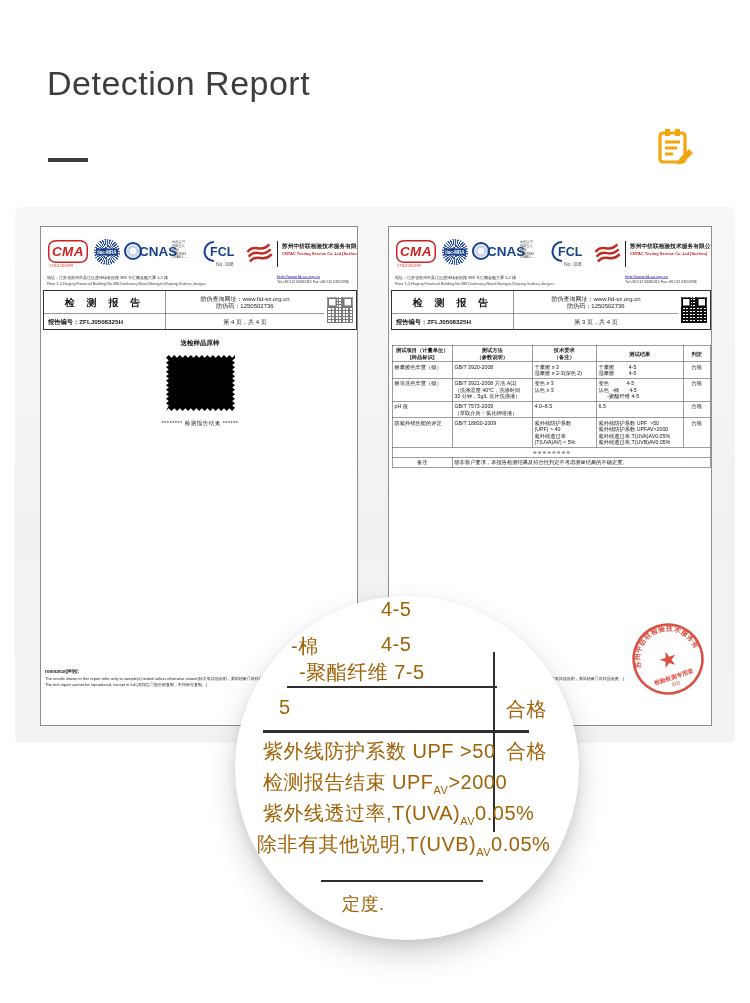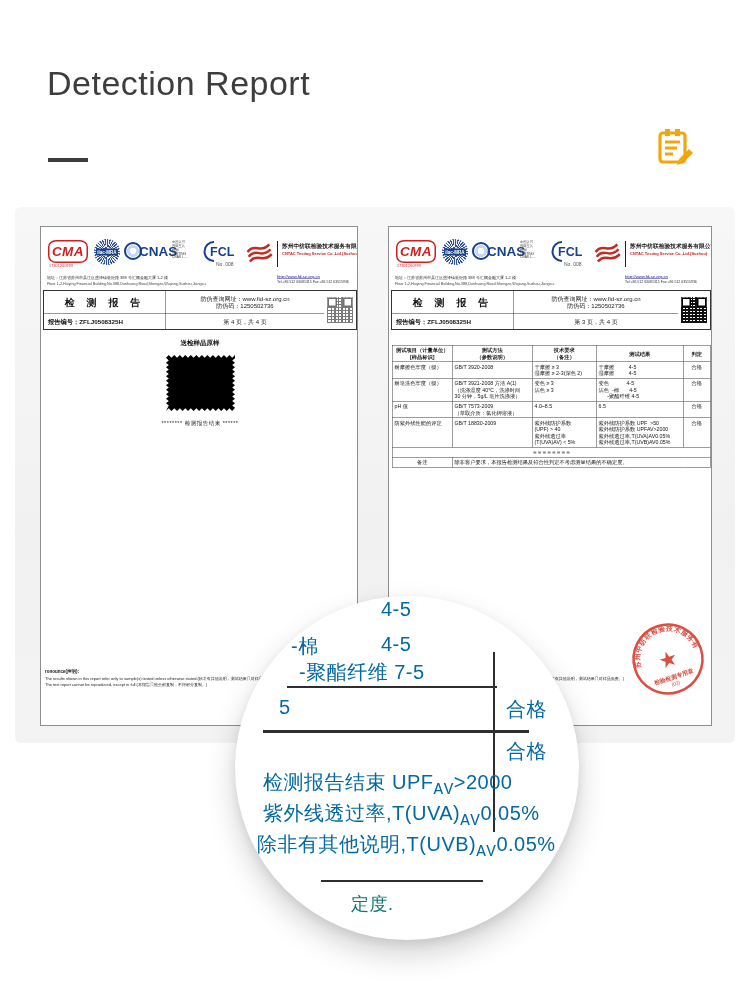--- a/index.html
+++ b/index.html
@@ -79,24 +79,24 @@
   table.results th,table.results td{border:1.5px solid #3a3a3a;font-size:10.5px;line-height:13px;padding:3px 4px;color:#151515;vertical-align:top;white-space:pre-wrap;word-break:break-all;}
   table.results th{text-align:center;font-weight:bold;vertical-align:middle;}
   td.center{text-align:center;vertical-align:middle;}
   td.divider-cell{text-align:center;font-weight:bold;letter-spacing:-1px;font-size:12px;padding:8px 0;}
 
   
   .stamp{position:absolute;left:482px;top:788px;width:152px;height:152px;opacity:.9;transform:rotate(-18deg);}
 
   
   .magnifier{position:absolute;left:235px;top:596px;width:344px;height:344px;border-radius:50%;background:#fff;overflow:hidden;z-index:6;box-shadow:0 14px 30px rgba(0,0,0,.18),0 4px 10px rgba(0,0,0,.08);}
-  .mg-t{position:absolute;font-size:20px;color:#0369a1;letter-spacing:.5px;white-space:nowrap;}
+  .mg-t{position:absolute;font-size:20px;color:#a16207;letter-spacing:.5px;white-space:nowrap;}
   .mg-hr{position:absolute;background:#2e2e2e;height:2px;}
   .mg-v{position:absolute;background:#2e2e2e;width:2px;}
-  .sub{font-size:16px;vertical-align:-5px;font-family:Liberation Mono, monospace;}
+  .sub{font-size:11px;vertical-align:-5px;}
 </style>
 </head>
 <body>
 
 <div class="stage">
 
   <div class="page-title">Detection Report</div>
   <div class="accent-dash"></div>
 
   <div class="edit-icon">
@@ -358,22 +358,23 @@
     <div class="mg-t" style="left:146px;top:2px;">4-5</div>
     <div class="mg-t" style="left:56px;top:37px;">-棉</div>
     <div class="mg-t" style="left:146px;top:37px;">4-5</div>
     <div class="mg-t" style="left:64px;top:63px;">-聚酯纤维 7-5</div>
     <div class="mg-hr" style="left:52px;top:90px;width:210px;"></div>
     <div class="mg-t" style="left:44px;top:100px;">5</div>
     <div class="mg-t" style="left:271px;top:100px;">合格</div>
     <div class="mg-v" style="left:258px;top:56px;height:180px;"></div>
     <div class="mg-hr" style="left:28px;top:134px;width:266px;height:2.5px;"></div>
 
+    <div class="mg-t" style="left:28px;top:142px;">紫外线防护系数  UPF   &gt;50</div>
     <div class="mg-t" style="left:28px;top:173px;"><span>检测报告结束  UPF</span><span class="sub">AV</span><span>&gt;2000</span></div>
     <div class="mg-t" style="left:28px;top:204px;"><span>紫外线透过率,T(UVA)</span><span class="sub">AV</span><span>0.05%</span></div>
     <div class="mg-t" style="left:22px;top:235px;"><span>除非有其他说明,T(UVB)</span><span class="sub">AV</span><span>0.05%</span></div>
     <div class="mg-t" style="left:271px;top:142px;">合格</div>
 
     <div class="mg-hr" style="left:86px;top:284px;width:162px;"></div>
-    <div class="mg-t" style="left:116px;top:296px;font-size:18px;color:#0f766e;">定度.</div>
+    <div class="mg-t" style="left:107px;top:296px;font-size:18px;color:#a16207;">定度.</div>
   </div>
 
 </div>
 
 </body></html>

